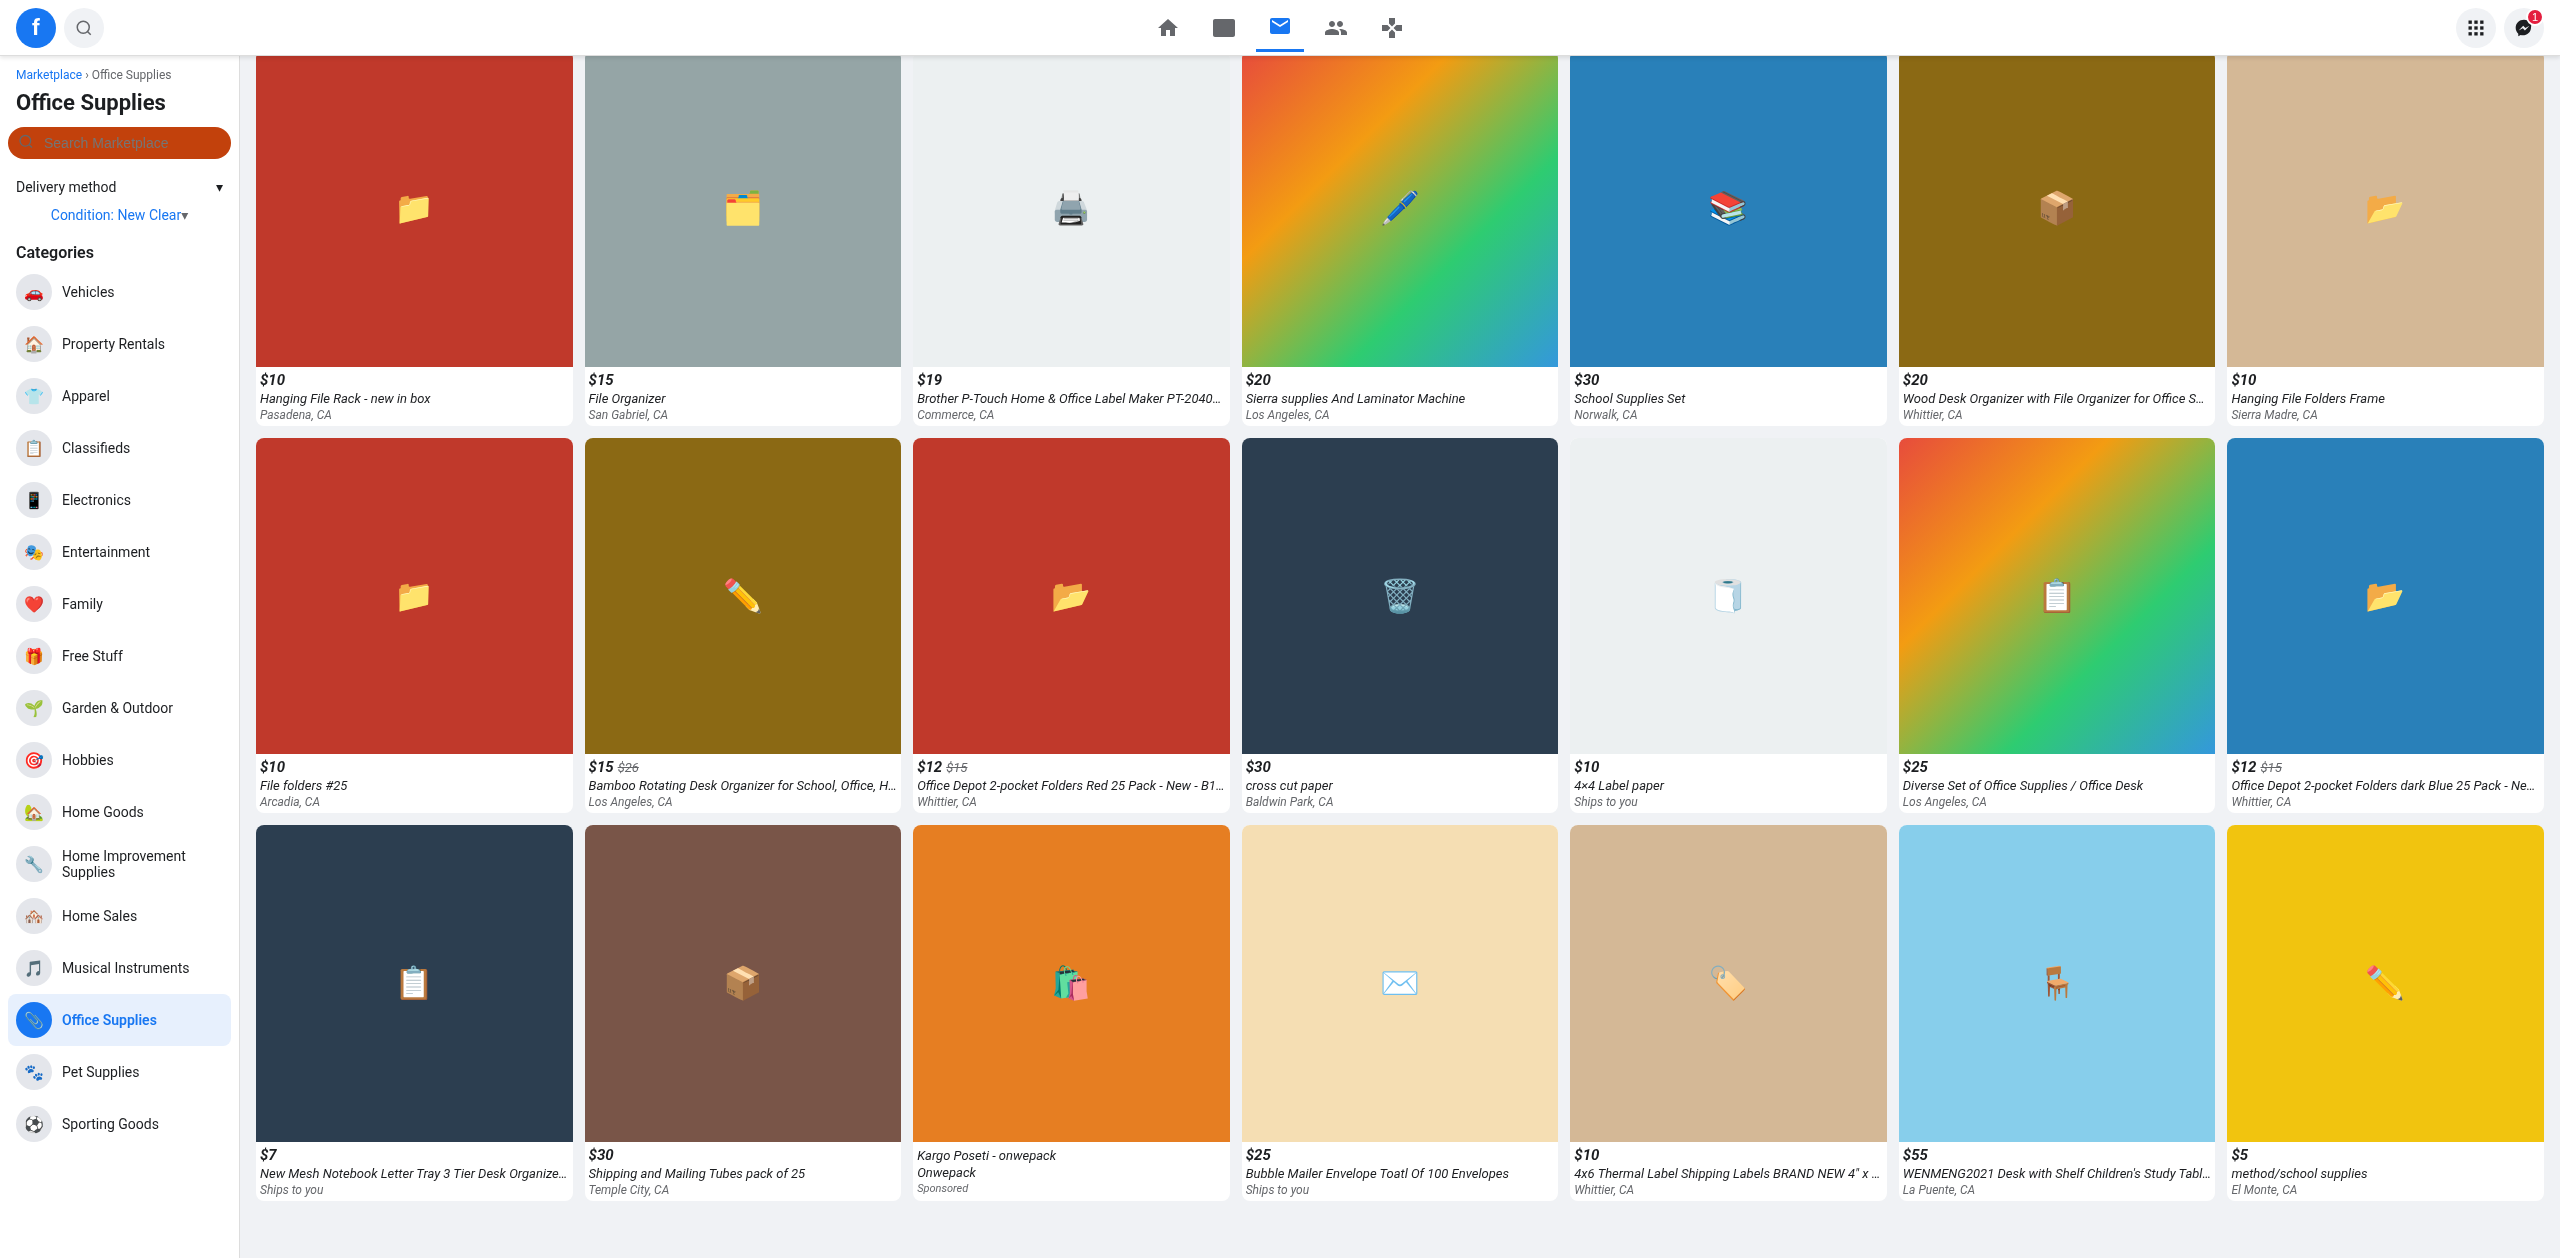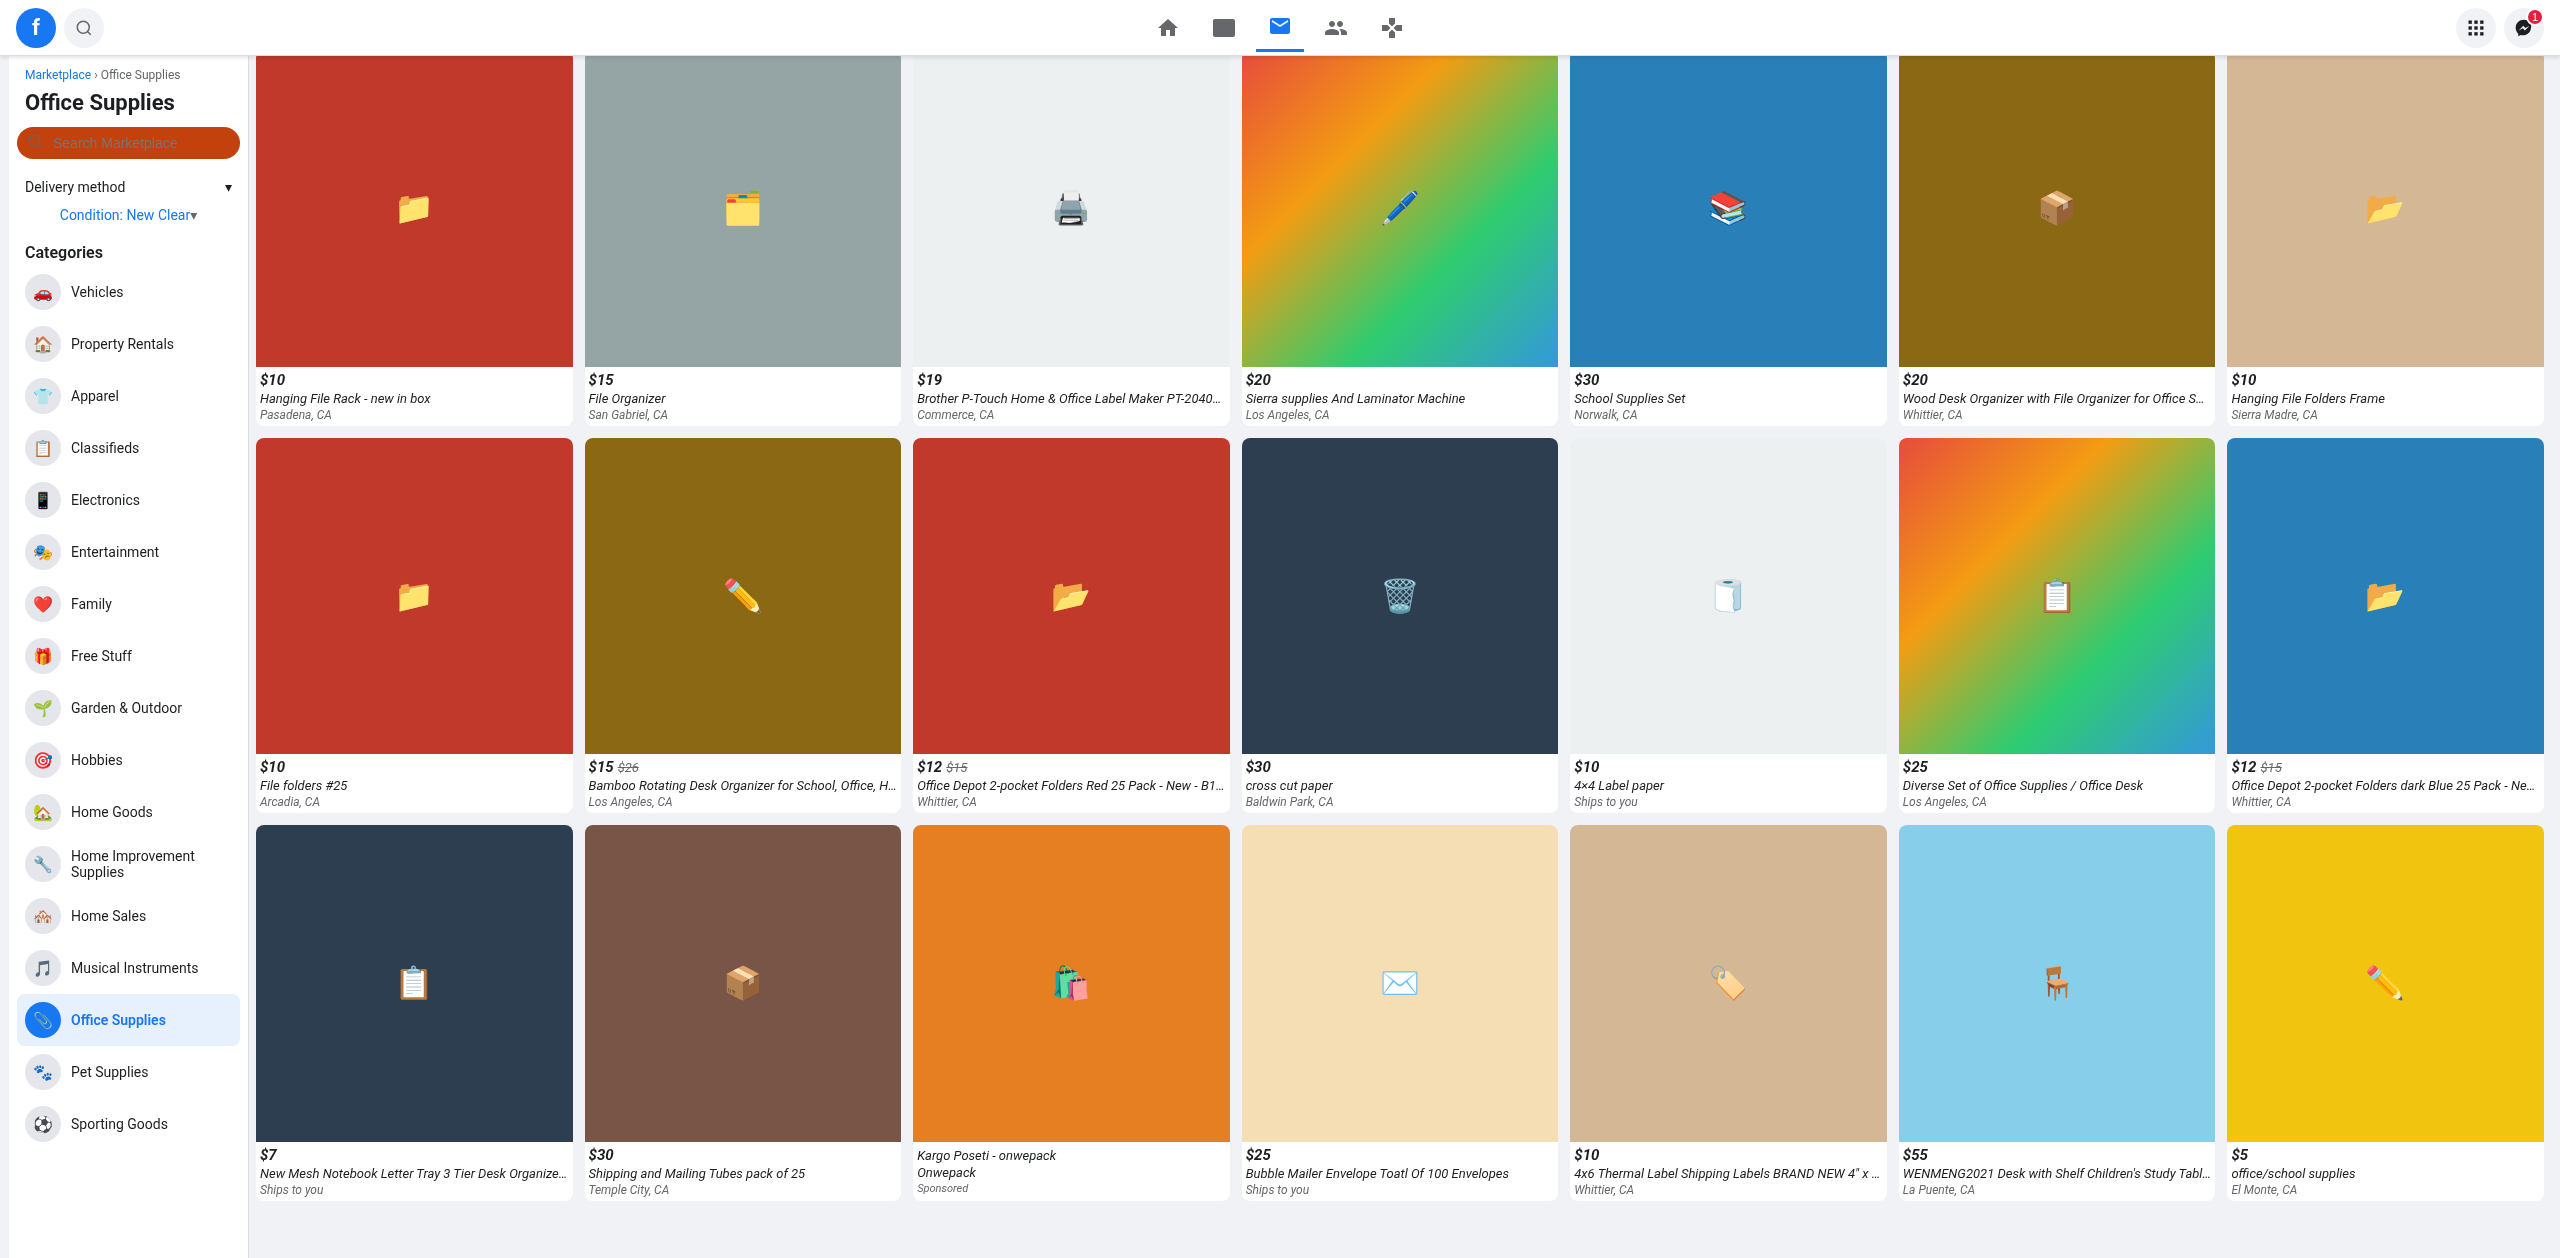--- a/index.html
+++ b/index.html
@@ -17,21 +17,21 @@
     .search-icon-btn { width: 40px; height: 40px; background: #f0f2f5; border-radius: 50%; display: flex; align-items: center; justify-content: center; cursor: pointer; border: none; }
     .nav-center { display: flex; align-items: center; gap: 8px; }
     .nav-icon-btn { width: 48px; height: 48px; display: flex; align-items: center; justify-content: center; border-radius: 8px; cursor: pointer; color: #65676b; border: none; background: none; position: relative; }
     .nav-icon-btn.active { color: #1877f2; border-bottom: 3px solid #1877f2; border-radius: 0; }
     .nav-icon-btn svg { width: 24px; height: 24px; }
     .nav-right { display: flex; align-items: center; gap: 8px; }
     .nav-right-btn { width: 40px; height: 40px; background: #f0f2f5; border-radius: 50%; display: flex; align-items: center; justify-content: center; cursor: pointer; border: none; position: relative; }
     .badge { position: absolute; top: 0; right: 0; background: #e41e3f; color: white; border-radius: 50%; width: 18px; height: 18px; font-size: 11px; display: flex; align-items: center; justify-content: center; border: 2px solid white; }
     
     
-    .sidebar { width: 240px; min-width: 240px; background: #fff; height: calc(100vh - 56px); overflow-y: auto; position: fixed; left: 0; top: 56px; padding: 12px 8px; border-right: 1px solid #ddd; margin-left: 9px; }
+    .sidebar { width: 240px; min-width: 240px; background: #fff; height: calc(100vh - 56px); overflow-y: auto; position: fixed; left: 0; top: 56px; padding: 12px 8px; border-right: 1px solid #ddd; }
     .sidebar::-webkit-scrollbar { width: 6px; }
     .sidebar::-webkit-scrollbar-thumb { background: #bbb; border-radius: 3px; }
     
     .breadcrumb { font-size: 12px; color: #65676b; margin-bottom: 4px; padding: 0 8px; }
     .breadcrumb a { color: #1877f2; text-decoration: none; }
     .sidebar-title { font-size: 22px; font-weight: 700; padding: 4px 8px 12px; }
     
     .search-box { position: relative; margin-bottom: 12px; }
     .search-box input { width: 100%; padding: 8px 12px 8px 36px; border: none; background: #c2410c; border-radius: 20px; font-size: 14px; outline: none; }
     .search-box .s-icon { position: absolute; left: 10px; top: 50%; transform: translateY(-50%); color: #65676b; }
@@ -507,20 +507,20 @@
       <div class="product-location">La Puente, CA</div>
 
     </div>
   </div>
       <div class="product-card">
     <div class="product-img img-yellow">
       <div class="product-img-placeholder">✏️</div>
     </div>
     <div class="product-info">
       <div><span class="product-price">$5</span></div>
-      <div class="product-name">office/school supplies</div>
+      <div class="product-name">method/school supplies</div>
 
       <div class="product-location">El Monte, CA</div>
 
     </div>
   </div>
     </div>
 </main>
 
 </body></html>

